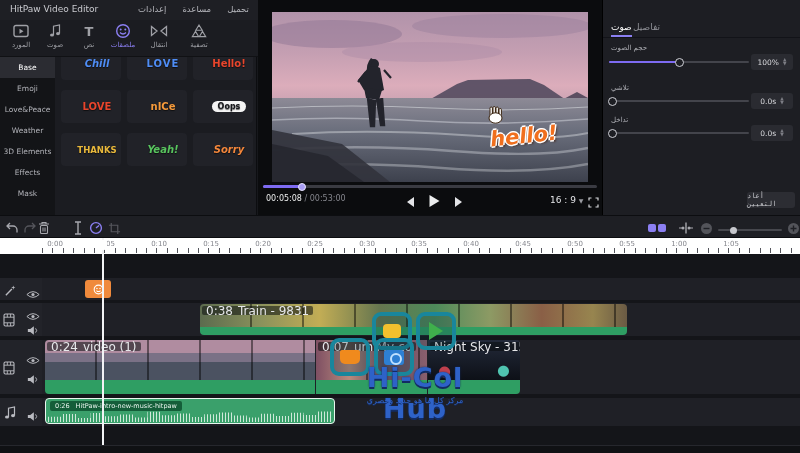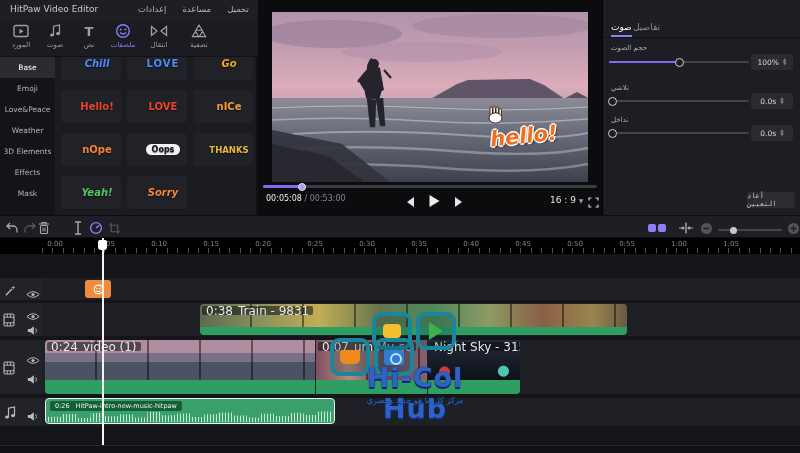--- a/index.html
+++ b/index.html
@@ -74,21 +74,21 @@
   
   .tl-toolbar { position:absolute; left:0; top:215px; width:800px; height:23px; background:#1e1f24; border-top:1px solid #0c0d10; border-bottom:1px solid #0c0d10; }
   .ticon { position:absolute; top:4px; width:16px; height:16px; display:flex; align-items:center; justify-content:center; color:#a7a8ae; }
   .ticon.dim { color:#55565c; }
   .ripple { position:absolute; left:648px; top:8px; display:flex; gap:2px; }
   .ripple i { display:block; width:8px; height:8px; background:#8b7ff2; border-radius:2px; }
   .zoom-slider { position:absolute; left:718px; top:13px; width:64px; height:2px; background:#46474d; border-radius:2px; }
   .zoom-slider .knob { position:absolute; left:12px; top:-2.5px; width:7px; height:7px; border-radius:50%; background:#c7c8cd; }
 
   
-  .ruler { position:absolute; left:0; top:238px; width:800px; height:16px; background:#000000; }
+  .ruler { position:absolute; left:0; top:238px; width:800px; height:16px; background:#ffffff; }
   .ruler .ticks { position:absolute; left:42px; right:0; bottom:1px; height:5px;
      background:repeating-linear-gradient(90deg,#54555c 0 1px,transparent 1px 10.4px); }
   .rlabel { position:absolute; top:2px; width:20px; text-align:center; font-size:7px; color:#85868d; }
 
   
   .tracks { position:absolute; left:0; top:254px; width:800px; height:191px; background:#141519; overflow:hidden; }
   .rowbg { position:absolute; left:42px; width:758px; background:#1f2026; }
   .rowhd { position:absolute; left:0; width:42px; background:#222329; color:#b9bac0; }
   .hicon { position:absolute; color:#b9bac0; }
   .clip { position:absolute; border-radius:4px; overflow:hidden; }
@@ -214,33 +214,27 @@
 
   <div class="stick-wrap">
     <div class="stick-grid">
       <div class="tile">
           <span class="st st-italic" style="color: rgb(79, 141, 245);">Chill</span>
         </div>
       <div class="tile">
           <span class="st st-outline" style="color: rgb(79, 141, 245);">LOVE</span>
         </div>
       <div class="tile">
-          <span class="st st-italic" style="color: rgb(245, 166, 35);">Go</span>
-        </div>
-      <div class="tile">
           <span class="st" style="color: rgb(232, 69, 44);">Hello!</span>
         </div>
       <div class="tile">
           <span class="st" style="color: rgb(232, 69, 44);">LOVE</span>
         </div>
       <div class="tile">
           <span class="st" style="color: rgb(245, 154, 59);">nICe</span>
-        </div>
-      <div class="tile">
-          <span class="st" style="color: rgb(245, 127, 59);">nOpe</span>
         </div>
       <div class="tile">
           <span class="st st-pill">Oops</span>
         </div>
       <div class="tile">
           <span class="st" style="font-size: 8.5px; color: rgb(232, 184, 59);">THANKS</span>
         </div>
       <div class="tile">
           <span class="st st-italic" style="color: rgb(88, 196, 94);">Yeah!</span>
         </div>

